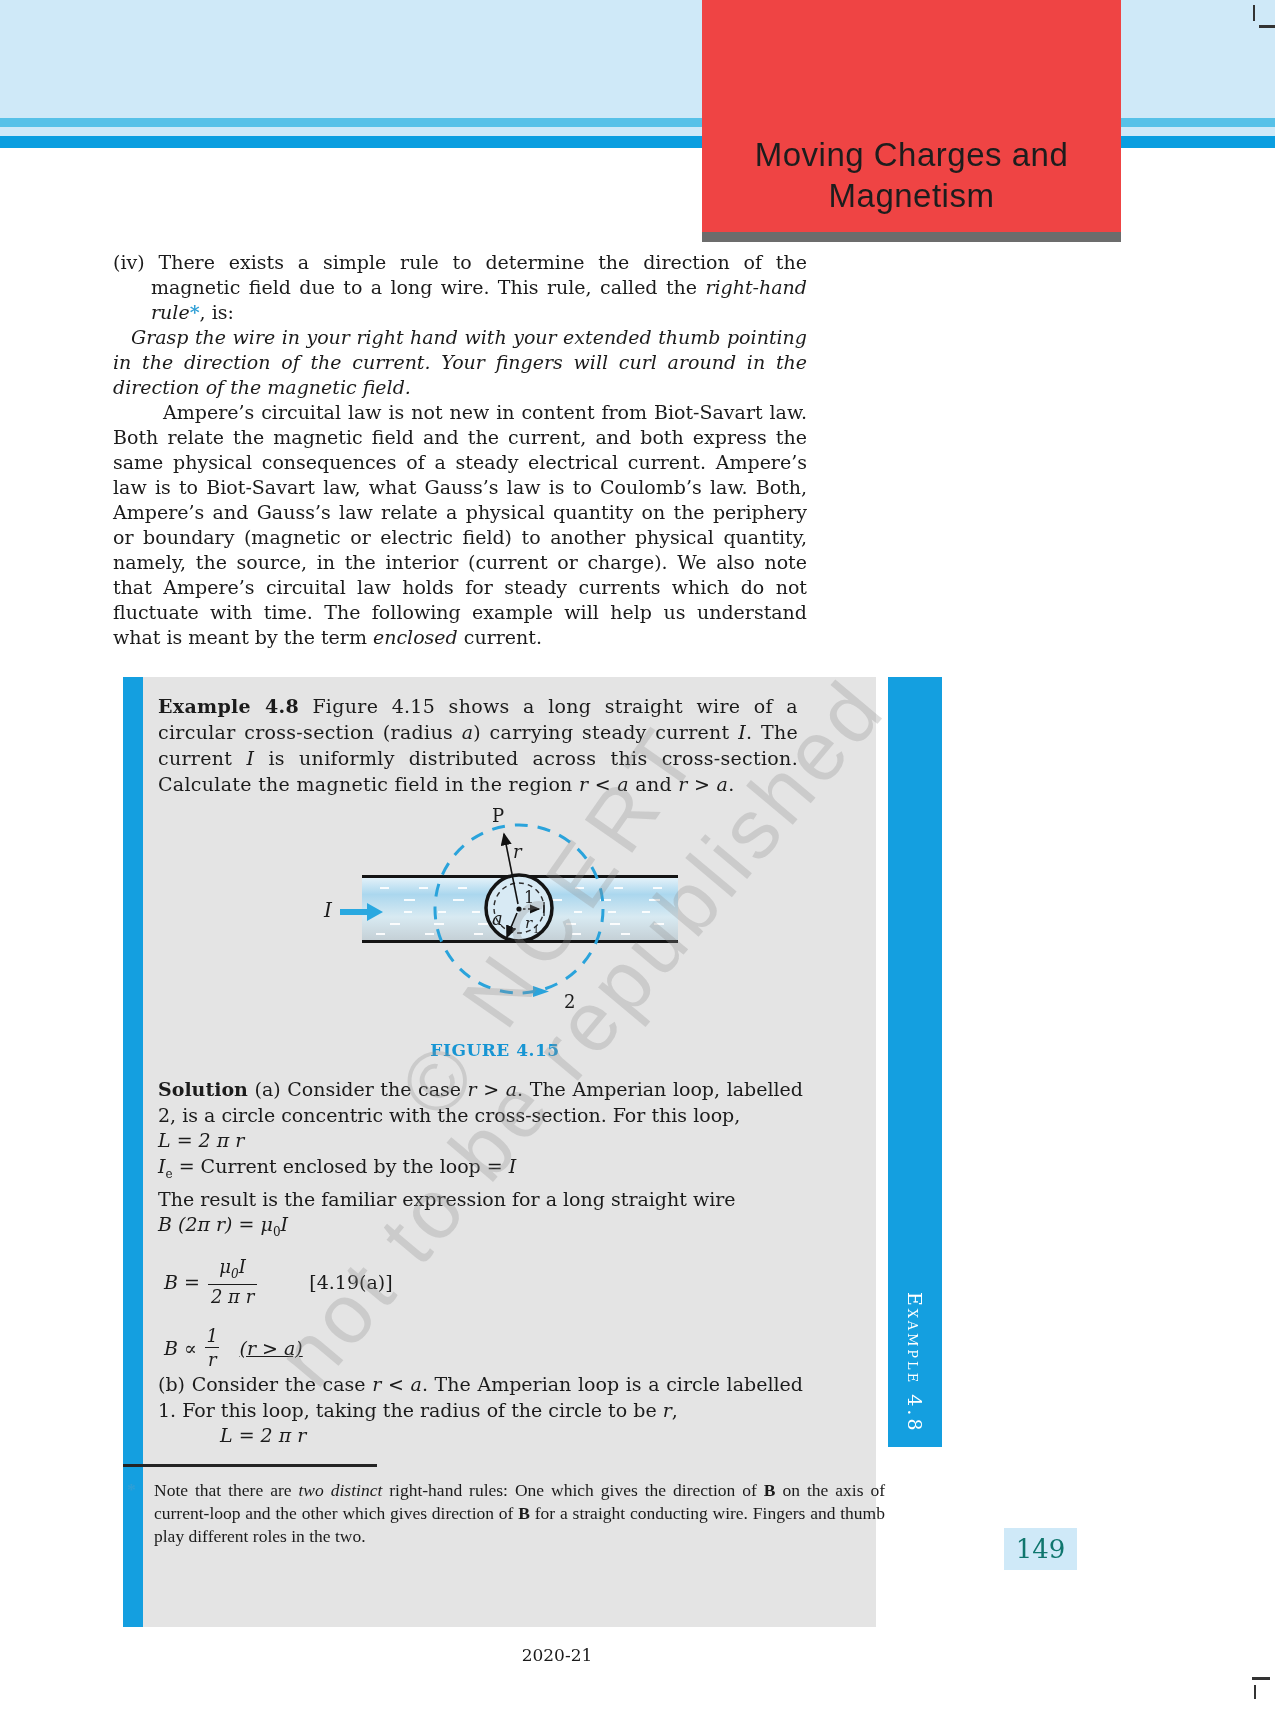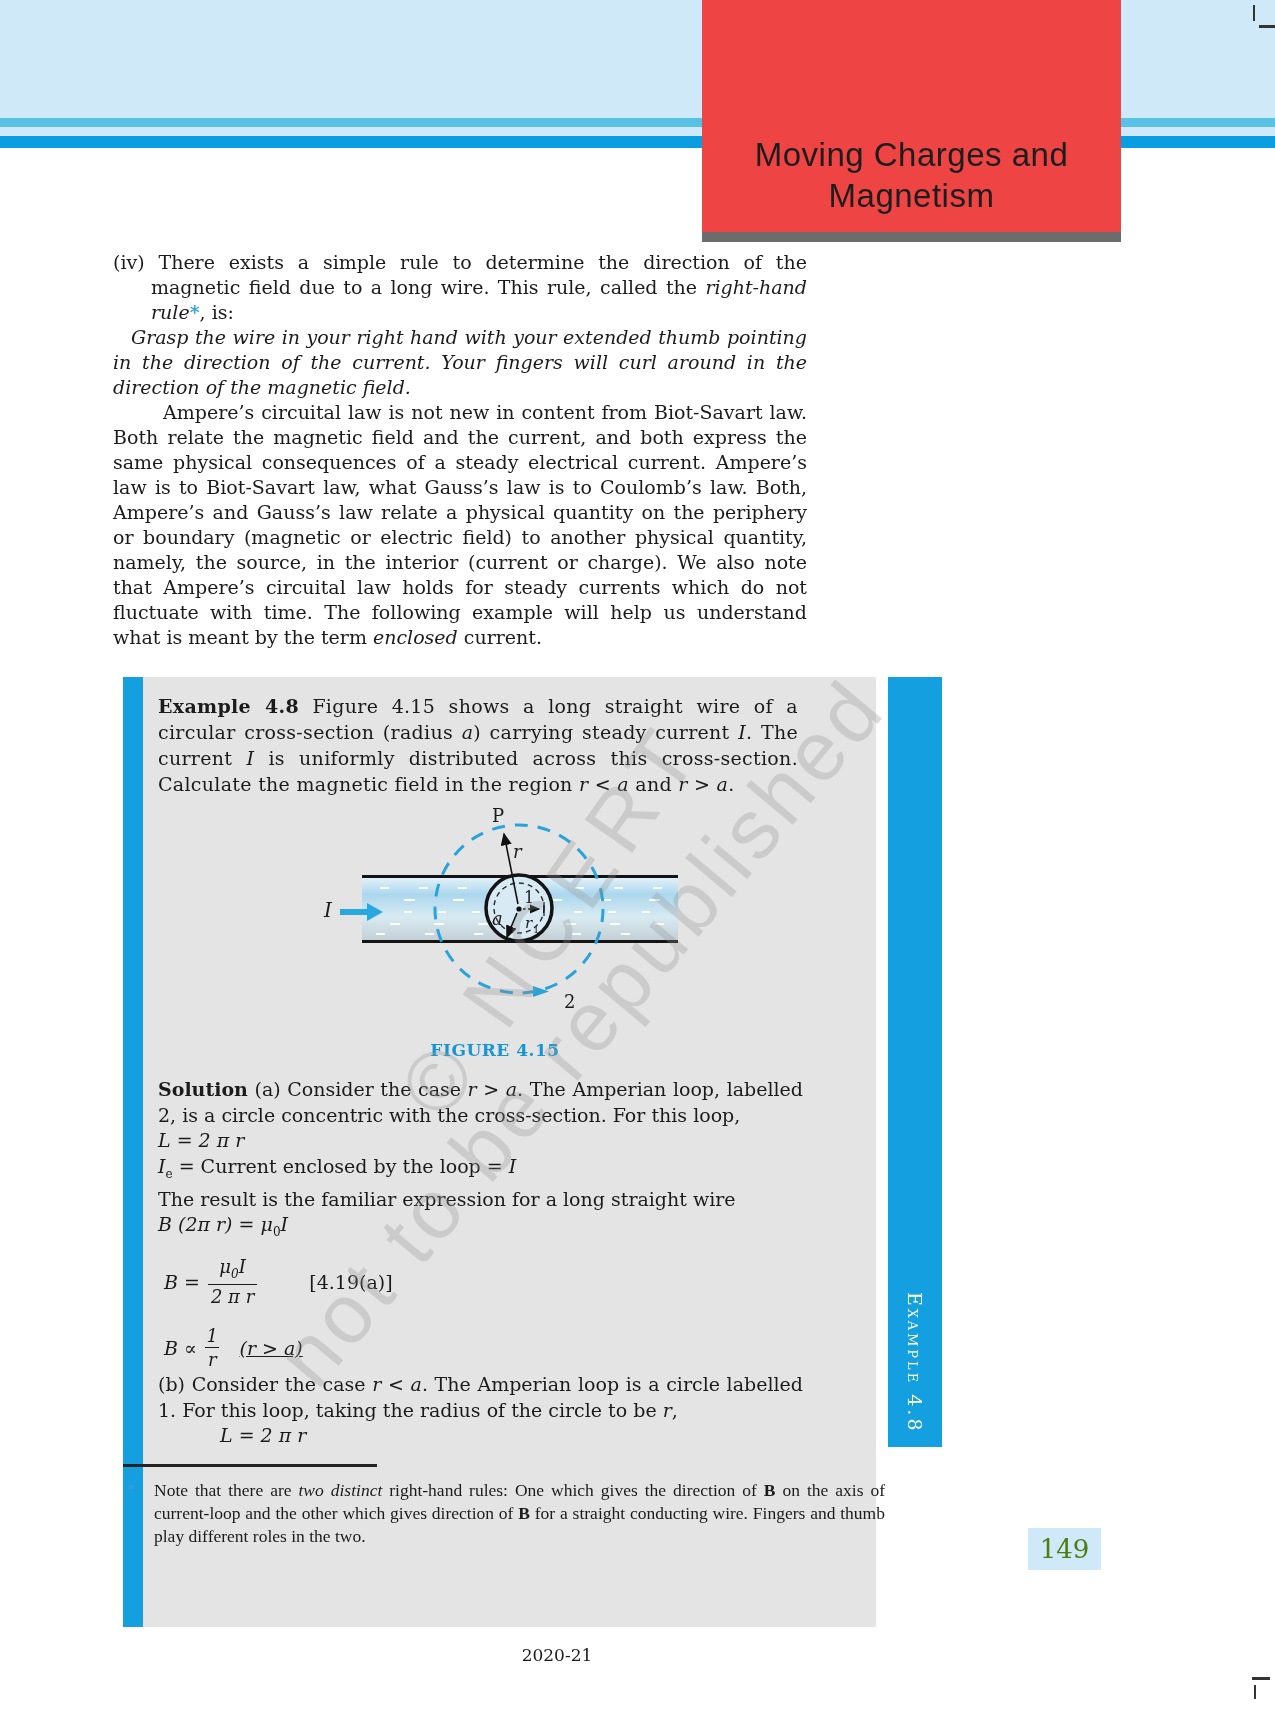--- a/index.html
+++ b/index.html
@@ -64,22 +64,22 @@
 
   
   .foot-rule{position:absolute;left:123px;top:1464px;width:254px;height:3px;background:#242424;}
   .footnote{position:absolute;left:113px;top:1479px;width:772px;box-sizing:border-box;
             padding-left:41px;font-family:"Liberation Serif",serif;font-size:17.5px;
             line-height:23px;text-align:justify;}
   .fn-marker{position:absolute;left:14px;top:-1px;}
   .bold{font-weight:bold;}
 
   
-  .page-badge{position:absolute;left:1028px;top:1528px;width:73px;height:42px;background:#cfe9f8;
-              display:flex;align-items:center;justify-content:center;font-size:26px;color:#4d7c0f;}
+  .page-badge{position:absolute;left:1004px;top:1528px;width:73px;height:42px;background:#cfe9f8;
+              display:flex;align-items:center;justify-content:center;font-size:26px;color:#0f766e;}
   .footer-year{position:absolute;left:0;top:1645px;width:1114px;text-align:center;font-size:17px;}
 
   
   .wm{position:absolute;font-family:"Liberation Sans",sans-serif;color:rgba(145,145,145,0.30);
       white-space:nowrap;transform-origin:0 50%;pointer-events:none;z-index:5;}
   .wm1{left:420px;top:1058px;font-size:84px;letter-spacing:12px;transform:rotate(-55deg);}
   .wm2{left:295px;top:1325px;font-size:84px;letter-spacing:5px;transform:rotate(-50deg);}
 </style>
 </head>
 <body>

